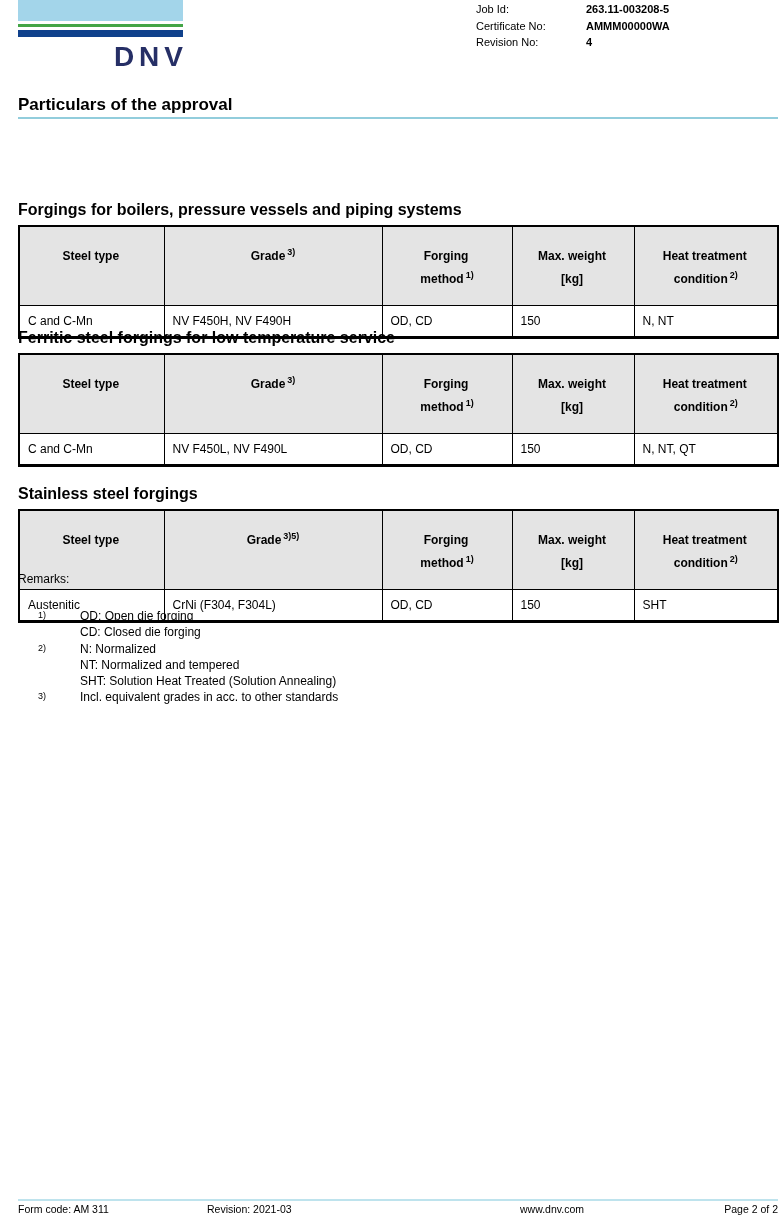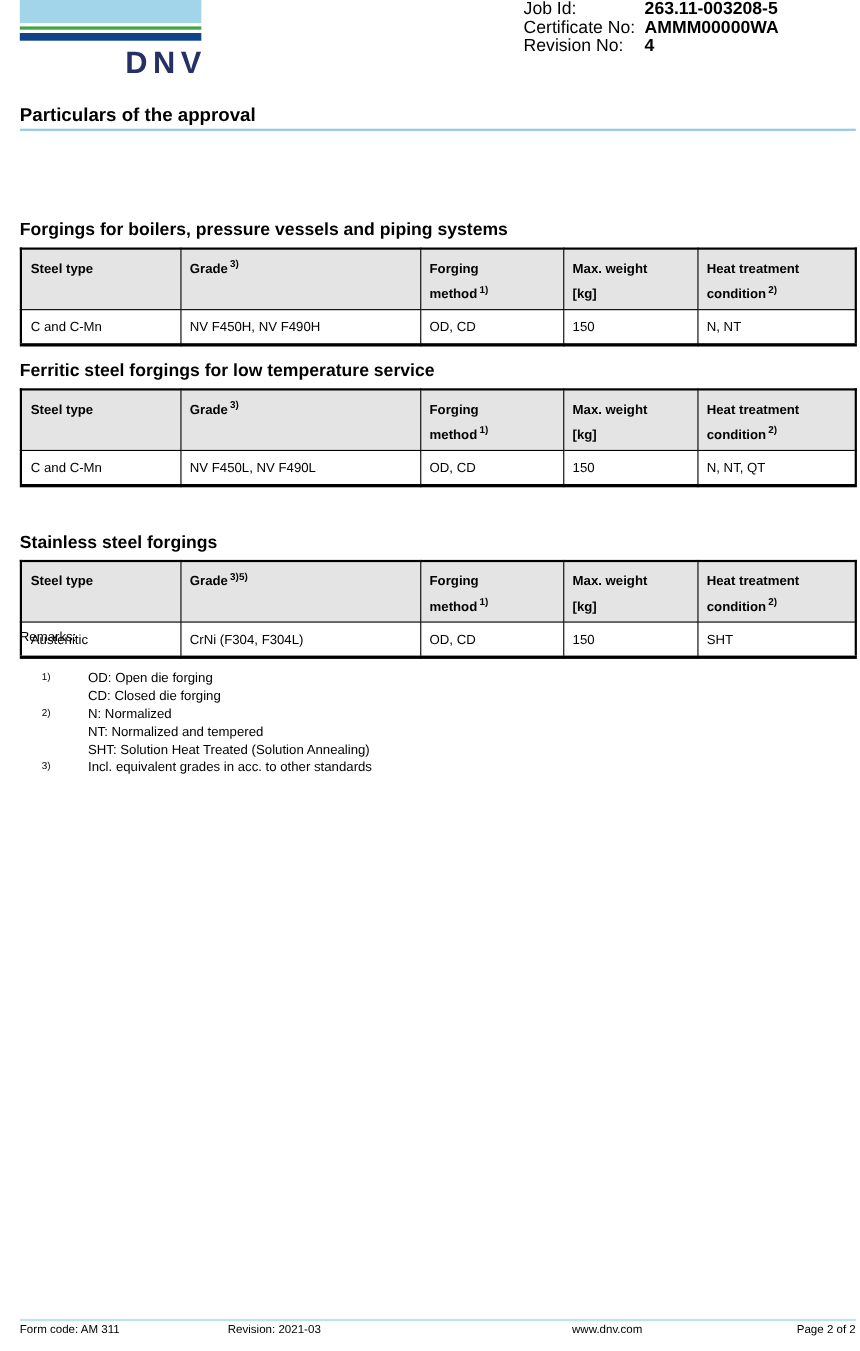--- a/index.html
+++ b/index.html
@@ -17,37 +17,37 @@
   .band-sky   { height:21px; background:#A3D5EA; }
   .band-green { height:3px;  background:#43A546; margin-top:3px; }
   .band-blue  { height:7px;  background:#10418C; margin-top:3px; }
   .logo-word  {
     margin-top:3px; text-align:right;
     font-size:28px; font-weight:bold; line-height:34px;
     color:#262F66; letter-spacing:5px; margin-right:-5px;
   }
 
   
-  .meta { position:absolute; left:476px; top:1px; font-size:16px; line-height:16.5px; }
+  .meta { position:absolute; left:476px; top:1px; font-size:11px; line-height:16.5px; }
   .meta-row { display:flex; }
   .meta-label { width:110px; }
   .meta-value { font-weight:bold; }
 
   
   .page-title { position:absolute; left:18px; top:95px; font-size:17px; font-weight:bold; }
   .title-rule { position:absolute; left:18px; top:117px; width:760px; height:2px; background:#92CDDC; }
 
   
   .section { position:absolute; left:18px; width:761px; }
   .s1 { top:202px; } .s2 { top:330px; } .s3 { top:486px; }
   .tbl-title { font-size:16px; font-weight:bold; line-height:15px; margin-bottom:8px; }
 
   table { border-collapse:collapse; width:761px; table-layout:fixed; border:2px solid #000; border-bottom-width:3px; }
   th, td { border:1px solid #000; font-size:12px; text-align:left; vertical-align:middle; }
-  th { background:#E4E4E4; font-weight:bold; padding:4px 8px; height:40px; }
+  th { background:#E4E4E4; font-weight:bold; padding:16px 8px; height:40px;text-align:center; }
   td { height:30px; padding:0 8px; }
   sup { font-size:9px; margin-left:2px; }
   .h-line { line-height:19px; }
 
   
   .remarks { position:absolute; left:18px; top:572px; font-size:12px; }
   .remarks-title { line-height:15px; margin-bottom:21px; }
   .note { display:flex; }
   .note-marker {
     width:62px; box-sizing:border-box; padding-left:20px;

